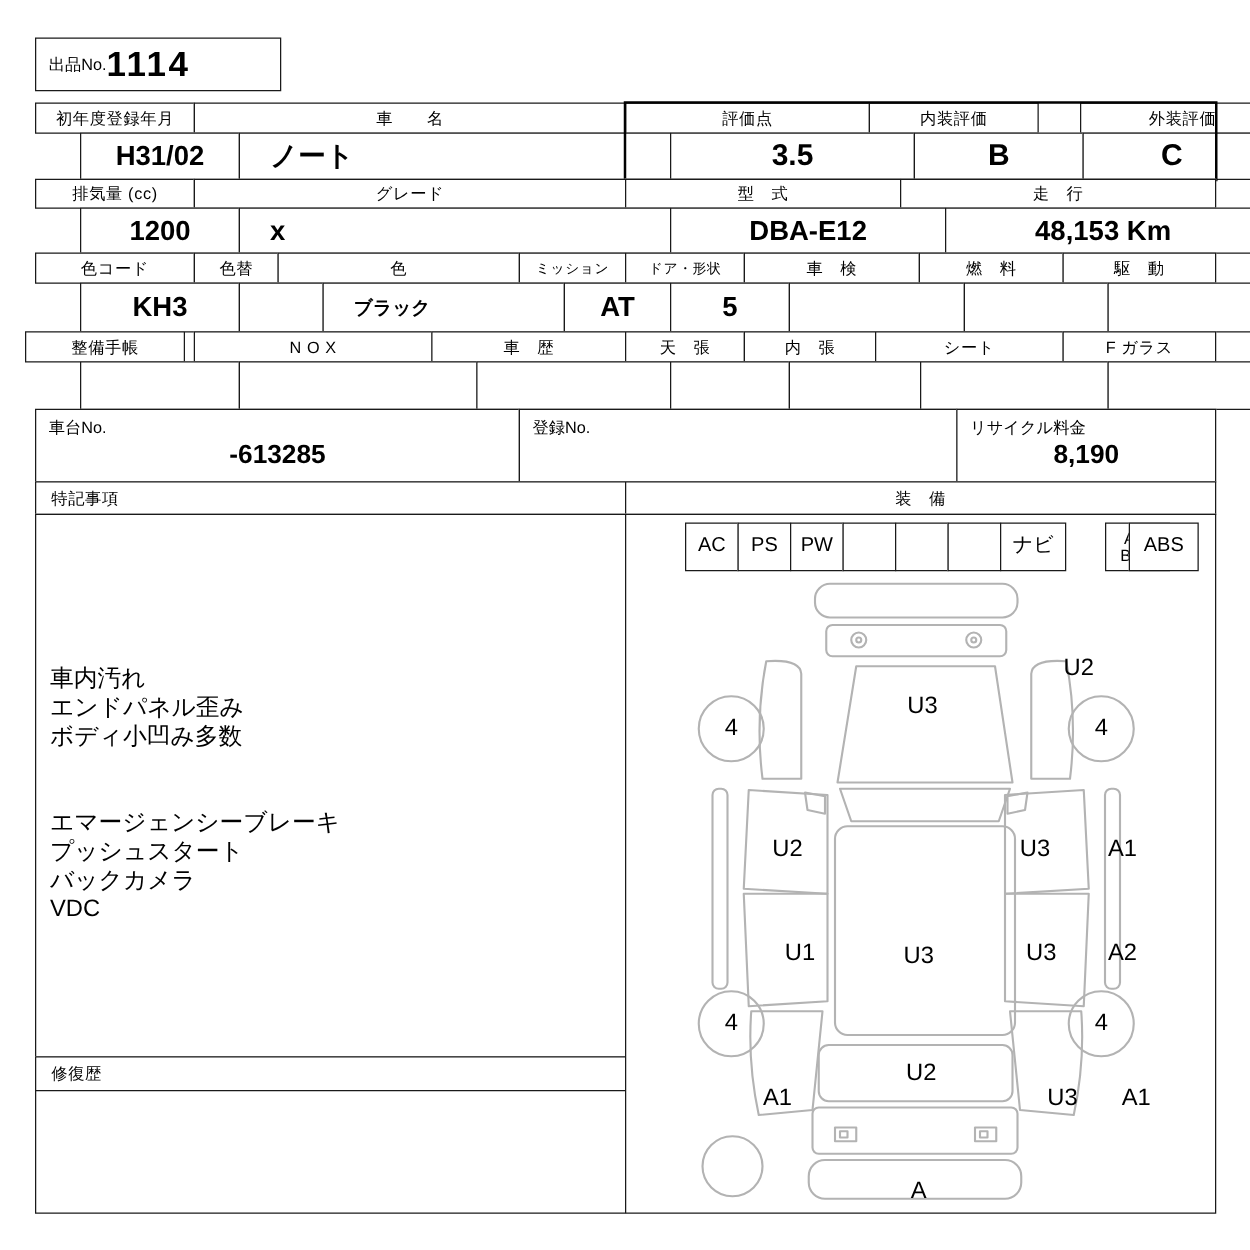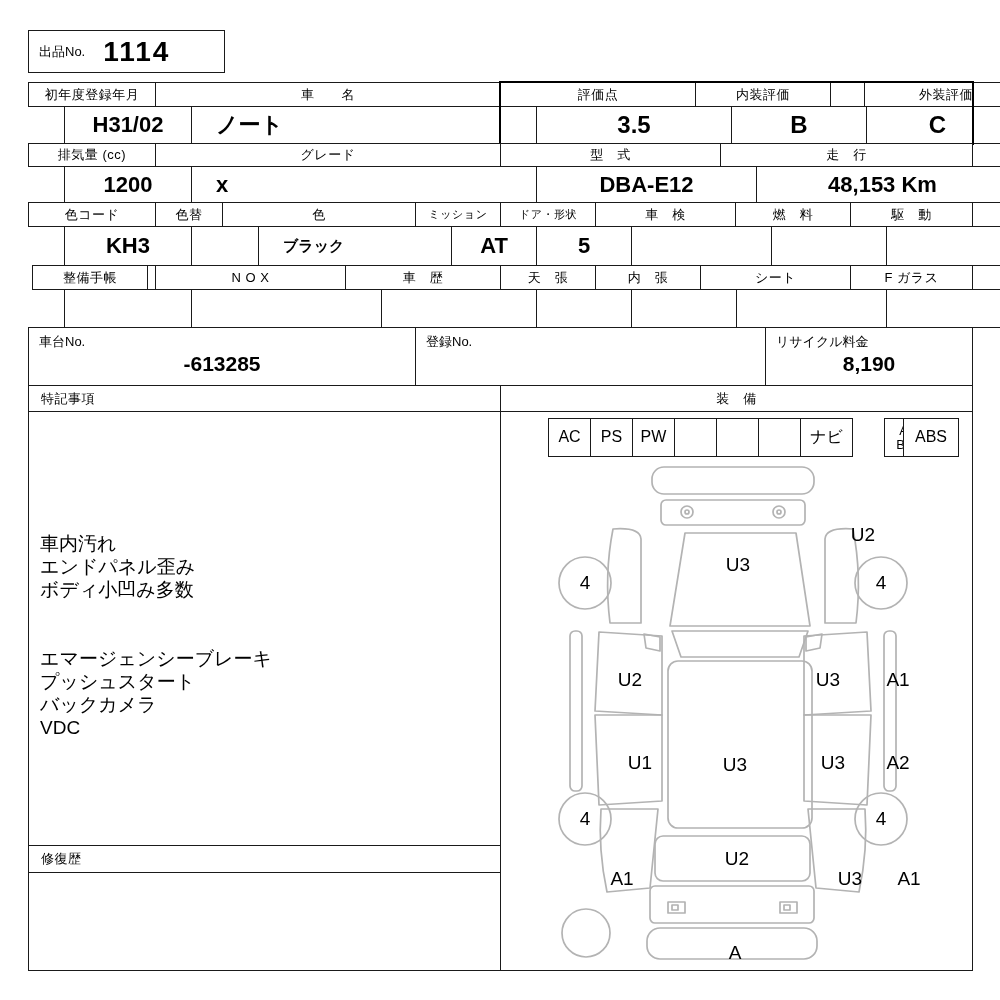--- a/index.html
+++ b/index.html
@@ -11,21 +11,21 @@
   .hdr { font-size:13px; display:flex; align-items:center; justify-content:center; letter-spacing:.5px; }
   .hdr.left { justify-content:flex-start; padding-left:12px; }
   .hdr.sm { font-size:11px; }
   .val { font-weight:bold; font-size:22px; display:flex; align-items:center; justify-content:center;margin-left:36px; }
   .val.lg { font-size:24px; }
   .val.left { justify-content:flex-start; padding-left:24px;text-align:right; }
   .val.sm { font-size:15px; }
 
   .overlay { position:absolute; border:2px solid #000; pointer-events:none; background:transparent; }
 
-  #listing-box { display:flex; align-items:center; padding-left:10px; gap:18px; }
+  #listing-box { display:flex; align-items:center; padding-left:10px; }
   .listing-label { font-size:13px; }
   .listing-number { font-size:28px; font-weight:bold; letter-spacing:2px; }
 
   .cell-label { position:absolute; top:5px; left:10px; font-size:13px; }
   .cell-value { position:absolute; left:0; right:0; top:24px; text-align:center;
                 font-weight:bold; font-size:21px; }
 
   .notes-text { position:absolute; left:40px; top:532px; font-size:19px; line-height:23px;
                 white-space:pre-line; }
 
@@ -81,21 +81,21 @@
 
 <div class="box val" style="left:28px;top:226px;width:128px;height:40px">KH3</div>
 <div class="box val" style="left:155px;top:226px;width:68px;height:40px"></div>
 <div class="box val sm left" style="left:222px;top:226px;width:194px;height:40px">ブラック</div>
 <div class="box val" style="left:415px;top:226px;width:86px;height:40px">AT</div>
 <div class="box val" style="left:500px;top:226px;width:96px;height:40px">5</div>
 <div class="box val" style="left:595px;top:226px;width:141px;height:40px"></div>
 <div class="box val" style="left:735px;top:226px;width:116px;height:40px"></div>
 <div class="box val" style="left:850px;top:226px;width:123px;height:40px"></div>
 
-<div class="box hdr" style="left:32px;top:265px;width:116px;height:25px">整備手帳</div>
+<div class="box hdr" style="left:20px;top:265px;width:128px;height:25px">整備手帳</div>
 <div class="box hdr" style="left:155px;top:265px;width:191px;height:25px">N O X</div>
 <div class="box hdr" style="left:345px;top:265px;width:156px;height:25px">車　歴</div>
 <div class="box hdr" style="left:500px;top:265px;width:96px;height:25px">天　張</div>
 <div class="box hdr" style="left:595px;top:265px;width:106px;height:25px">内　張</div>
 <div class="box hdr" style="left:700px;top:265px;width:151px;height:25px">シート</div>
 <div class="box hdr" style="left:850px;top:265px;width:123px;height:25px">F ガラス</div>
 
 <div class="box val" style="left:28px;top:289px;width:128px;height:39px"></div>
 <div class="box val" style="left:155px;top:289px;width:191px;height:39px"></div>
 <div class="box val" style="left:345px;top:289px;width:156px;height:39px"></div>

